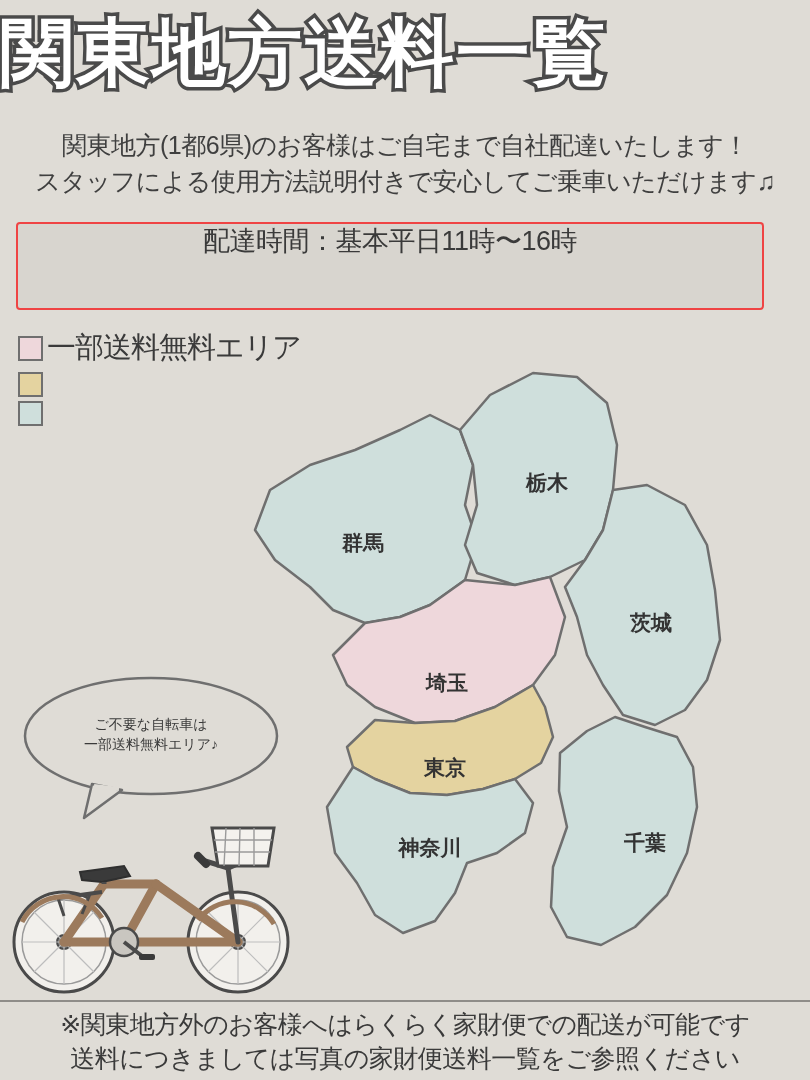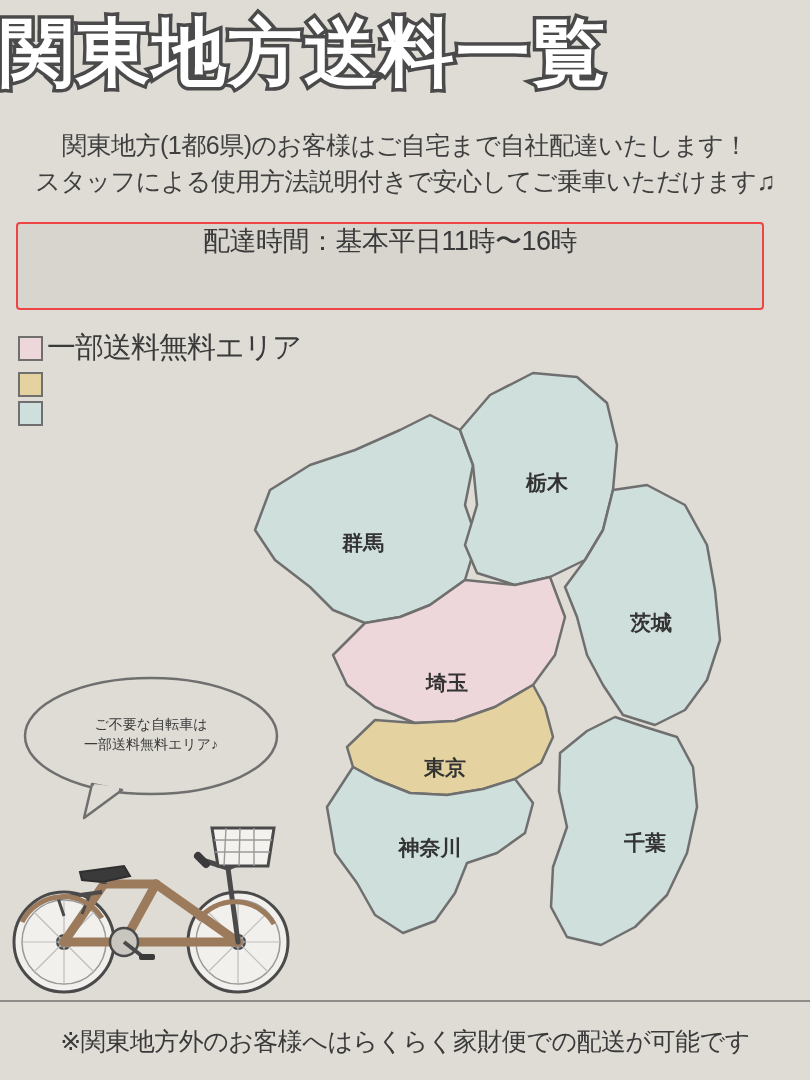--- a/index.html
+++ b/index.html
@@ -303,15 +303,16 @@
       <path d="M52 88 L96 82" stroke="#4a4a4a" stroke-width="4" fill="none"></path>
       <path d="M52 88 L58 106 M84 84 L76 104" stroke="#4a4a4a" stroke-width="3" fill="none"></path>
 
       <path d="M16 112 A46 46 0 0 1 96 108" stroke="#9c7a5c" stroke-width="5" fill="none"></path>
       <path d="M192 110 A46 46 0 0 1 268 114" stroke="#9c7a5c" stroke-width="5" fill="none"></path>
     </svg>
   </div>
 
   <div class="footer">
     <div class="footer-line">※関東地方外のお客様へはらくらく家財便での配送が可能です</div>
+    <div class="footer-line">送料につきましては写真の家財便送料一覧をご参照ください</div>
   </div>
 
 </div>
 
 </body></html>

